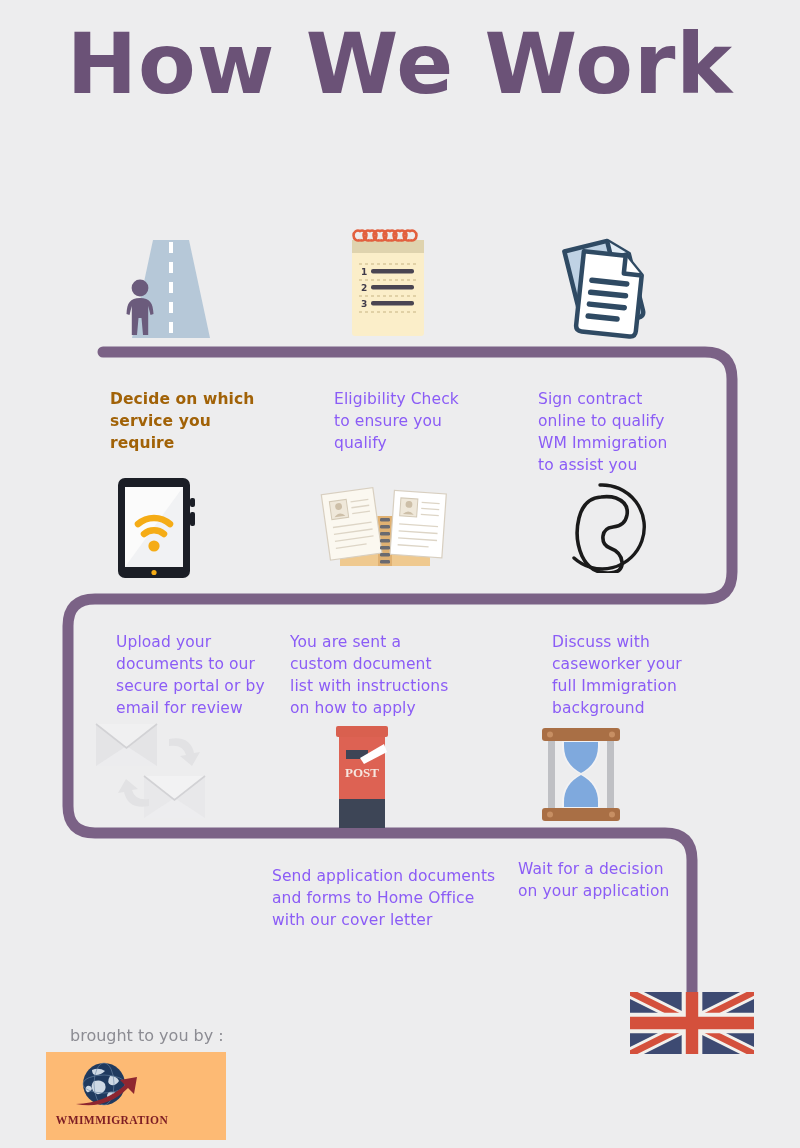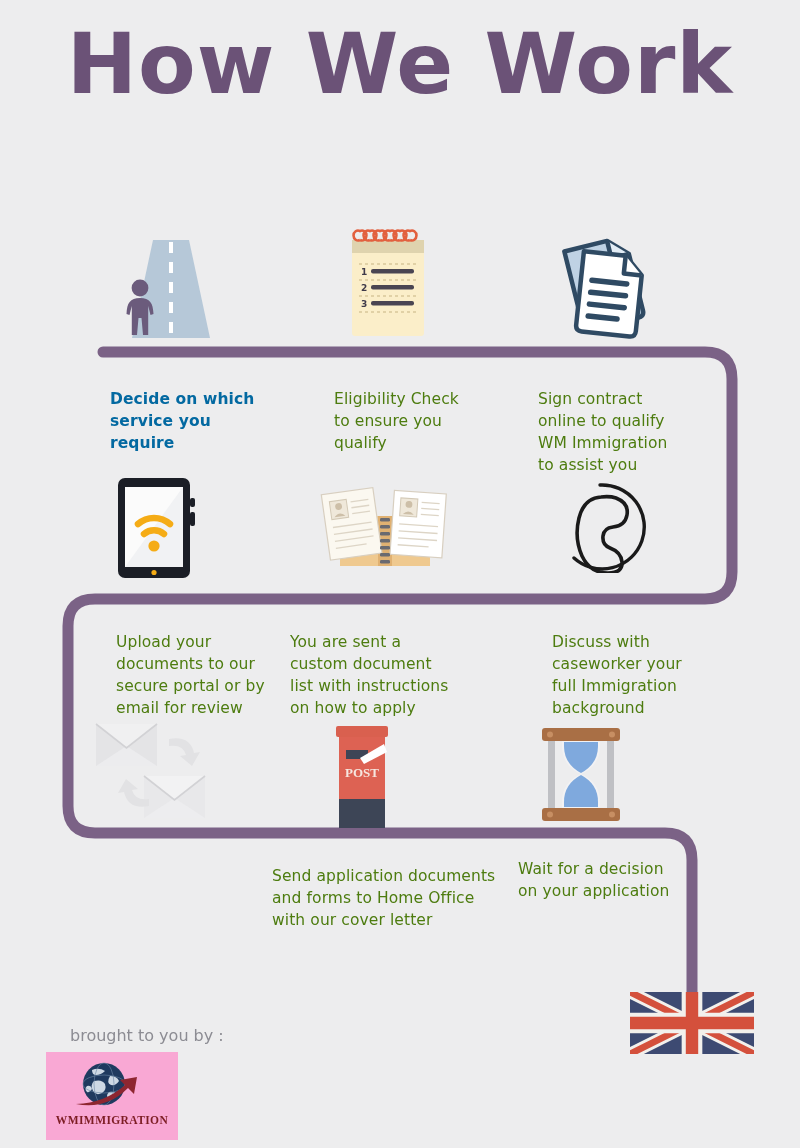--- a/index.html
+++ b/index.html
@@ -40,29 +40,29 @@
     position: absolute;
     left: 0;
     top: 0;
     width: 800px;
     height: 1148px;
     pointer-events: none;
   }
 
   .caption {
     position: absolute;
-    color: #4d7c0f;
+    color: #8b5cf6;
     font-size: 15.5px;
     line-height: 1.42;
     font-family: "DejaVu Sans", sans-serif;
     letter-spacing: .1px;
     white-space: pre-line;
   }
   .caption.strong {
-    color: #0369a1;
+    color: #a16207;
     font-weight: bold;
   }
 
   .icon-box { position: absolute; }
 
   
 
   
   .brand-label {
     position: absolute;
@@ -72,21 +72,22 @@
     font-size: 16px;
     font-family: "DejaVu Sans", sans-serif;
     margin-left: 24px;
   }
   .brand-card {
     position: absolute;
     left: 46px;
     top: 1052px;
     width: 132px;
     height: 88px;
-    background: #f9a8d4;
+    background: #fdba74;
+    padding-left: 48px;
   }
   .brand-name {
     position: absolute;
     left: 0;
     top: 62px;
     width: 132px;
     text-align: center;
     font-family: "Liberation Serif", serif;
     font-size: 11.5px;
     font-weight: bold;

